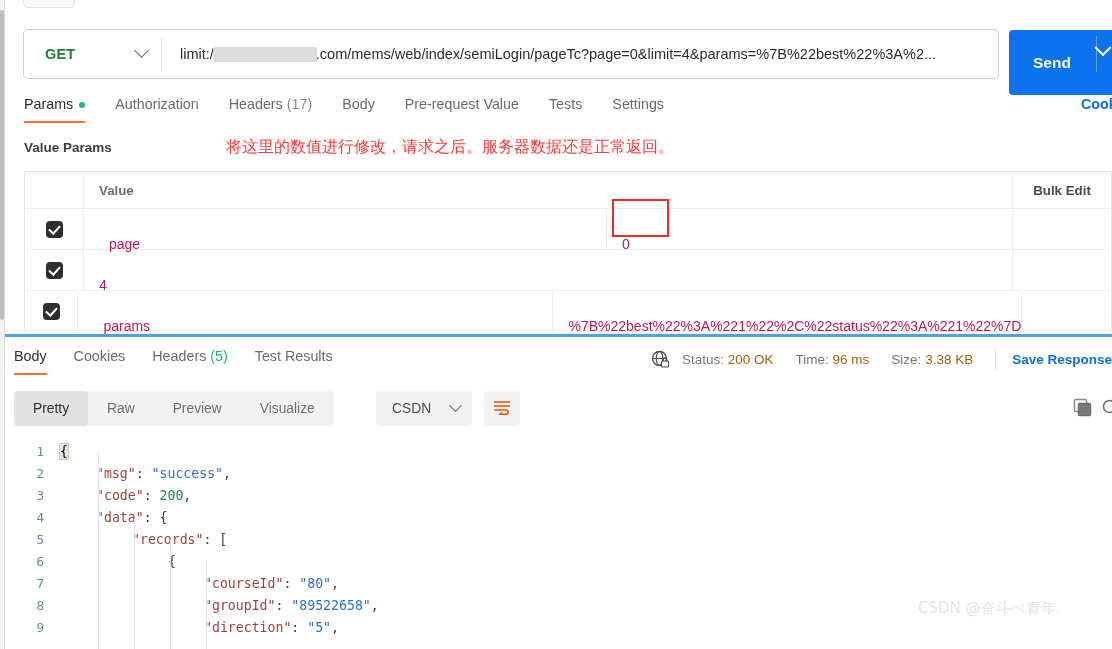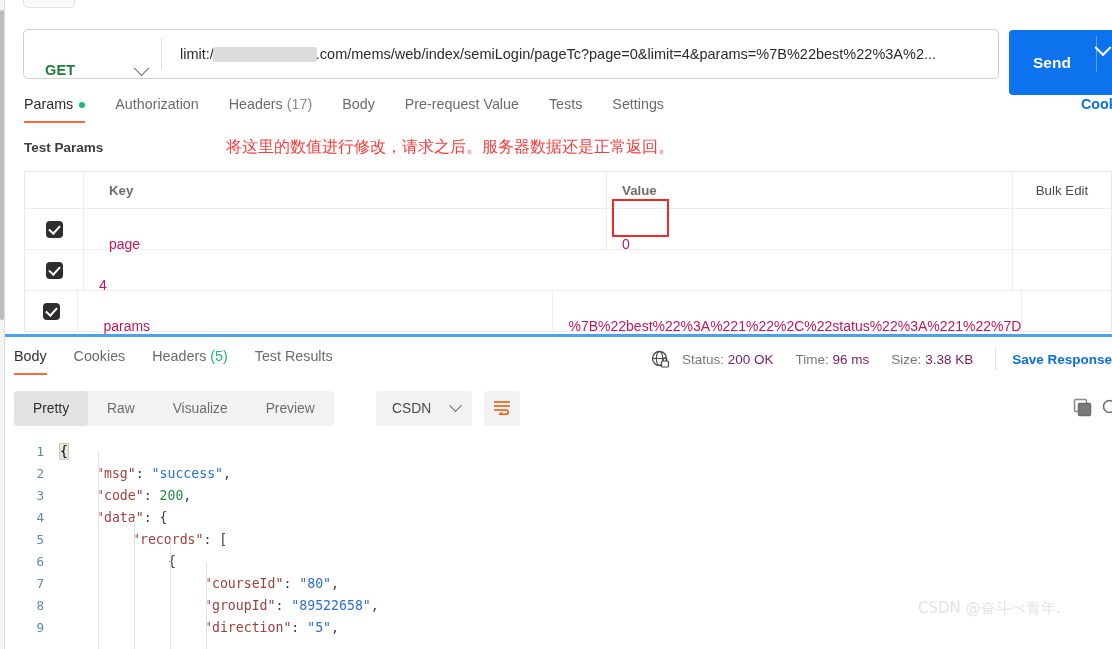--- a/index.html
+++ b/index.html
@@ -14,21 +14,21 @@
   
   .left-rail { position: absolute; left: 0; top: 0; width: 5px; height: 649px; background: #f3f3f3; border-right: 1px solid #dcdcdc; }
   .rail-thumb { position: absolute; left: 0; top: 10px; width: 4px; height: 310px; background: #bdbdbd; border-radius: 2px; }
 
   
   .ghost-tab { position: absolute; left: 23px; top: -14px; width: 52px; height: 22px; border: 1px solid #e4e4e4; border-radius: 5px; background: #fafafa; }
 
   
   .url-row { position: absolute; left: 23px; top: 29px; width: 976px; height: 50px;
              border: 1px solid #cfcfcf; border-radius: 5px; background: #fff; display: flex; align-items: center; }
-  .method { width: 137px; height: 100%; display: flex; align-items: flex-end; justify-content: space-between;
+  .method { width: 137px; height: 100%; display: flex; align-items: center; justify-content: space-between;
             padding: 0 14px 0 21px; }
   .method-label { color: #1a7f37; font-weight: bold; font-size: 14.5px; letter-spacing: .2px; }
   .chev { width: 11px; height: 11px; border-right: 1.6px solid #6b6b6b; border-bottom: 1.6px solid #6b6b6b;
           transform: rotate(45deg) translate(-3px,-3px); }
   .method-sep { width: 1px; height: 32px; background: #e2e2e2; }
   .url-text { flex: 1; padding: 0 14px 0 18px; font-size: 14.5px; color: #2b2b2b; white-space: nowrap; overflow: hidden;
               position: relative; display: flex; align-items: center; }
   .url-redact { display: inline-block; width: 104px; height: 15px; background: #dcdcdc; border-radius: 2px;
                 vertical-align: middle; margin: 0 -1px; }
 
@@ -55,42 +55,42 @@
   
   .ptable { position: absolute; left: 24px; top: 171px; width: 1088px; border: 1px solid #e6e6e6; border-bottom: none; }
   .prow { display: flex; border-bottom: 1px solid #ededed; height: 41px; align-items: center; }
   .prow.head { height: 37px; }
   .c-chk { width: 59px; height: 100%; display: flex; align-items: center; justify-content: center; border-right: 1px solid #ededed; }
   .c-key { width: 523px; height: 100%; display: flex; align-items: center; padding-left: 25px; border-right: 1px solid #ededed; }
   .c-val { flex: 1; height: 100%; display: flex; align-items: center; padding-left: 15px; border-right: 1px solid #ededed; position: relative; }
   .c-bulk { width: 98px; height: 100%; display: flex; align-items: center; justify-content: center; }
   .hdr-txt { font-size: 13.3px; font-weight: bold; color: #6e6e6e; }
   .cell-txt { font-size: 14px; color: #be185d; white-space: nowrap; margin-top: 30px; }
-  .bulk-txt { font-size: 13.3px; font-weight: normal; color: #4a4a4a; }
+  .bulk-txt { font-size: 13.3px; font-weight: bold; color: #4a4a4a; }
   .cbox { width: 17px; height: 17px; border-radius: 4px; background: #2e2e2e; position: relative; }
   .cbox::after { content: ""; position: absolute; left: 5px; top: 2px; width: 5px; height: 9px;
                  border-right: 2.2px solid #fff; border-bottom: 2.2px solid #fff; transform: rotate(42deg); }
   .red-box { position: absolute; left: 5px; top: -10px; width: 57px; height: 38px; border: 2px solid #f02828; pointer-events: none; }
 
   
   .splitter { position: absolute; left: 5px; top: 334px; width: 1107px; height: 3px; background: #4ea0e8; }
 
   
   .res-tabs { position: absolute; left: 14px; top: 348px; display: flex; }
   .restab { font-size: 14.3px; color: #6b6b6b; margin-right: 27px; padding-bottom: 11px; position: relative; white-space: nowrap; }
   .restab.active { color: #2e2e2e; }
   .restab.active::after { content: ""; position: absolute; left: 0; right: 0; bottom: 0; height: 2.5px; background: #ff6c37; }
   .restab .cnt-g { color: #22b573; }
 
   
   .status-strip { position: absolute; right: 0; top: 348px; display: flex; align-items: center; gap: 0; }
   .globe { width: 19px; height: 19px; position: relative; margin-right: 12px; }
   .globe svg { display: block; }
   .st-item { font-size: 13.5px; color: #777; margin-right: 22px; white-space: nowrap; }
-  .st-item b { font-weight: normal; color: #701a75; }
+  .st-item b { font-weight: normal; color: #a16207; }
   .vline { width: 1px; height: 22px; background: #e0e0e0; margin: 0 16px 0 0; }
   .save-resp { font-size: 13.5px; font-weight: bold; color: #0c6fe0; white-space: nowrap; }
 
   
   .fmt-group { position: absolute; left: 14px; top: 391px; height: 35px; background: #f2f2f2; border-radius: 4px; display: flex; align-items: center; }
   .fmt { font-size: 13.8px; color: #6e6e6e; padding: 0 19px; line-height: 35px; height: 35px; white-space: nowrap; }
   .fmt.active { background: #e2e2e2; color: #2e2e2e; border-radius: 4px; }
   .json-sel { position: absolute; left: 376px; top: 391px; width: 96px; height: 35px; background: #f2f2f2; border-radius: 4px;
               display: flex; align-items: center; justify-content: space-between; padding: 0 12px 0 16px; }
   .json-lbl { font-size: 13.8px; color: #4a4a4a; }
@@ -150,29 +150,26 @@
     <div class="rtab"><span>Authorization</span></div>
     <div class="rtab"><span>Headers</span> <span class="cnt">(17)</span></div>
     <div class="rtab"><span>Body</span></div>
     <div class="rtab"><span>Pre-request Value</span></div>
     <div class="rtab"><span>Tests</span></div>
     <div class="rtab"><span>Settings</span></div>
   </div>
 
   <div style="position:absolute; left:1081px; top:96px; font-size:14.3px; font-weight:bold; color:#0c6fe0; white-space:nowrap;">Cookies</div>
 
-  <div class="qp-title">Test Params</div>
+  <div class="qp-title">Value Params</div>
   <div class="annot">将这里的数值进行修改，请求之后。服务器数据还是正常返回。</div>
 
   <div class="ptable">
     <div class="prow head">
       <div class="c-chk"></div>
-      <div class="c-key">
-          <span class="hdr-txt">Key</span>
-        </div>
       <div class="c-val">
           <span class="hdr-txt">Value</span>
         </div>
       <div class="c-bulk">
           <span class="bulk-txt">Bulk Edit</span>
         </div>
     </div>
 
     <div class="prow">
       <div class="c-chk">
@@ -234,22 +231,22 @@
     <span class="st-item"><span>Status:</span> <b>200 OK</b></span>
     <span class="st-item"><span>Time:</span> <b>96 ms</b></span>
     <span class="st-item"><span>Size:</span> <b>3.38 KB</b></span>
     <span class="vline"></span>
     <span class="save-resp">Save Response</span>
   </div>
 
   <div class="fmt-group">
     <div class="fmt active">Pretty</div>
     <div class="fmt">Raw</div>
+    <div class="fmt">Preview</div>
     <div class="fmt">Visualize</div>
-    <div class="fmt">Preview</div>
   </div>
 
   <div class="json-sel">
     <span class="json-lbl">CSDN</span>
     <span class="chev-s"></span>
   </div>
 
   <div class="wrap-btn">
     <span>
       <svg width="18" height="16" viewBox="0 0 18 16">

